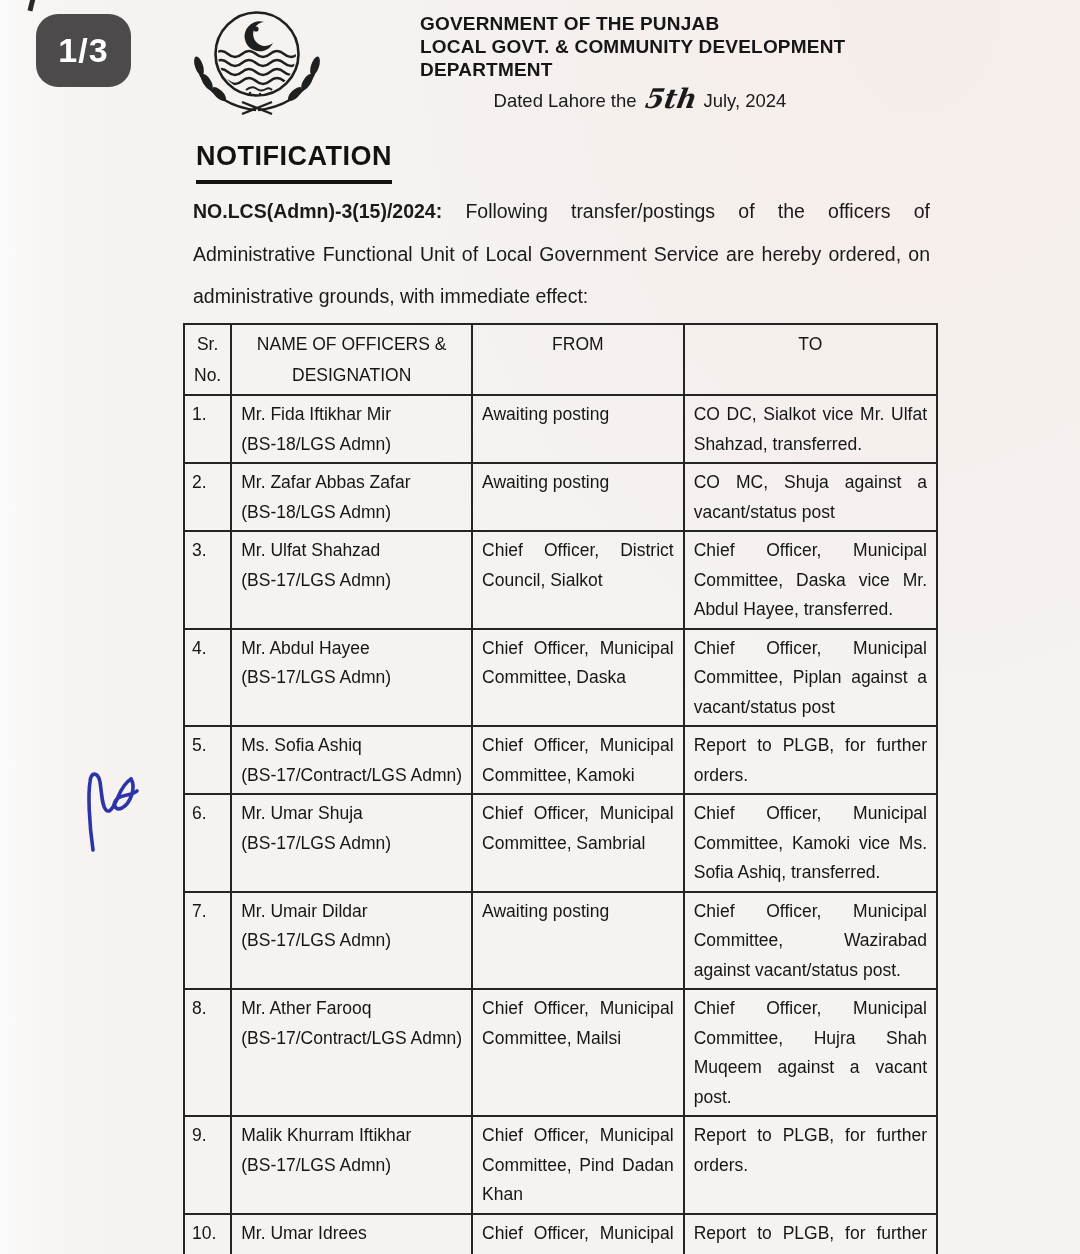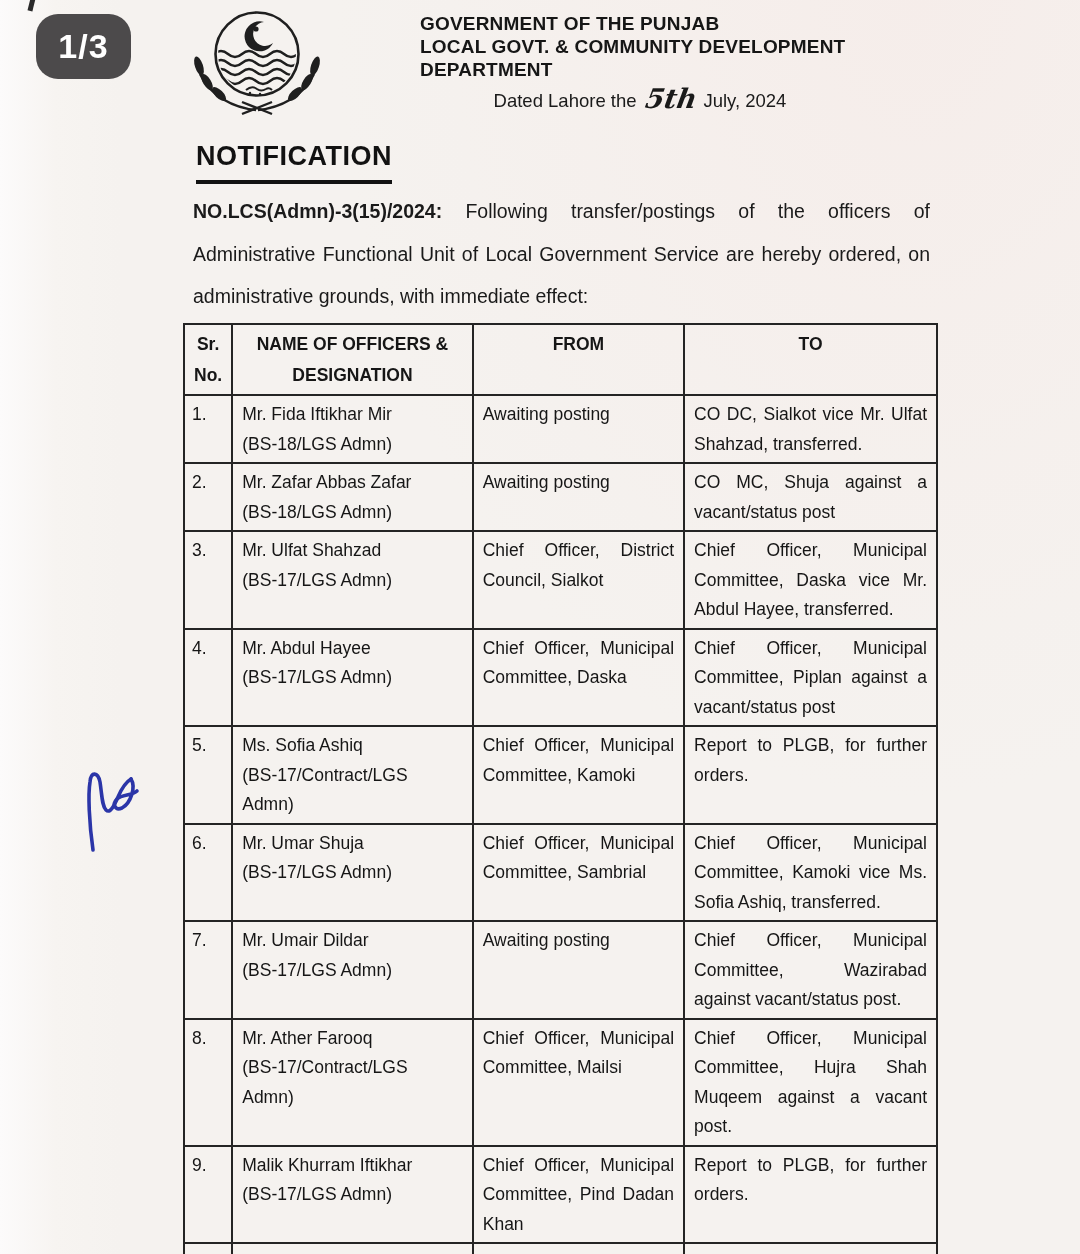--- a/index.html
+++ b/index.html
@@ -17,21 +17,21 @@
       radial-gradient(ellipse at 85% 0%, rgba(246,233,230,.55), transparent 45%),
       linear-gradient(90deg, #fcfbfb 0px, #f7f4f1 55px, #f5f2ef 120px, #f5f2ef 100%);
   }
   .corner-mark {
     position: absolute; left: 29px; top: -2px;
     width: 5px; height: 13px; background: #2a2a2a;
     transform: rotate(14deg);
   }
   .page-badge {
     position: absolute; left: 36px; top: 14px;
-    width: 95px; height: 65px;
+    width: 95px; height: 73px;
     background: #4c4a4b;
     border-radius: 22px;
     display: flex; align-items: center; justify-content: center;
     color: #ffffff; font-size: 34px; font-weight: bold;
     letter-spacing: 1px;
   }
   .logo { position: absolute; left: 176px; top: 6px; width: 162px; height: 114px; }
   .dept-title {
     position: absolute; left: 420px; top: 12px; width: 520px;
     text-align: left; font-weight: bold; font-size: 19px; line-height: 23px;
@@ -66,21 +66,21 @@
   .doc-table {
     position: absolute; left: 183px; top: 323px; width: 755px;
     border-collapse: collapse;
     font-size: 17.5px; line-height: 29.5px; color: #161616;
   }
   .doc-table th, .doc-table td {
     border: 2px solid #242424;
     vertical-align: top;
     padding: 4px 9px 3px 9px;
   }
-  .doc-table th { font-weight: bold; text-align: center; line-height: 31px; margin-left: 28px; }
+  .doc-table th { font-weight: normal; text-align: center; line-height: 31px; margin-left: 28px; }
   .col-sr   { width: 45px; }
   .col-name { width: 242px; }
   .col-from { width: 213px; }
   .col-to   { width: 255px; }
   td.c-sr { text-align: left; padding-left: 7px; }
   td.c-from, td.c-to { text-align: justify; }
   .sig { position: absolute; left: 76px; top: 758px; width: 72px; height: 100px; }
 </style>
 </head>
 <body>

